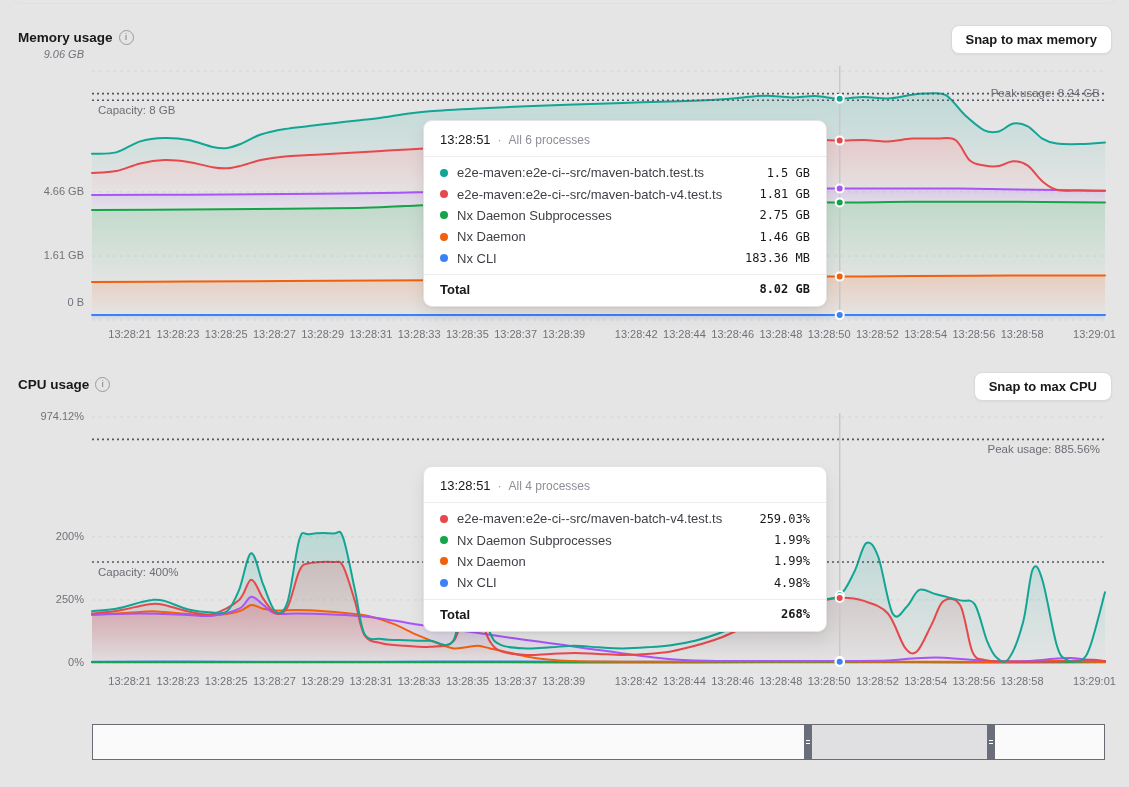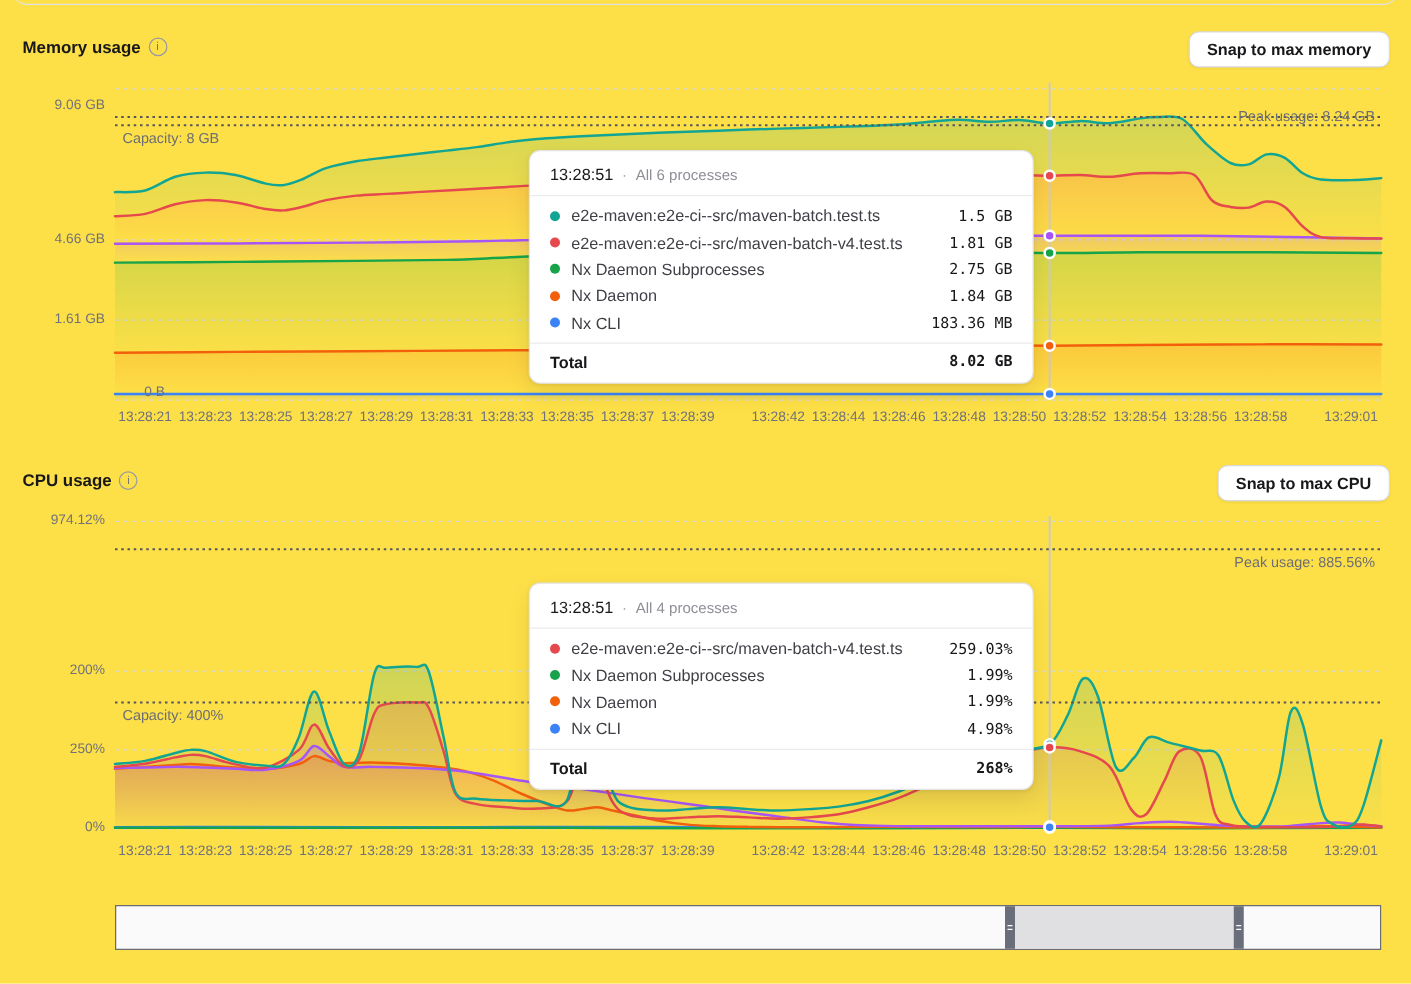--- a/index.html
+++ b/index.html
@@ -1,23 +1,23 @@
 <!DOCTYPE html>
 <html><head>
 <meta charset="utf-8">
 <style>
   html,body{margin:0;padding:0;background:#fff}
-  #app{position:relative;width:1129px;height:787px;background:#fde047;font-family:"Liberation Sans",sans-serif;overflow:hidden}
+  #app{position:relative;width:1129px;height:787px;background:#e5e5e5;font-family:"Liberation Sans",sans-serif;overflow:hidden}
   .top-divider{position:absolute;left:11px;top:-11px;width:1104px;height:14px;border:1px solid #e0e0e4;border-top:none;border-radius:0 0 10px 10px}
   .section-title{position:absolute;left:18px;font-size:13.5px;font-weight:700;color:#18181b;display:flex;align-items:center;gap:6px}
   .info-icon{width:13px;height:13px;border:1px solid #9a9aa3;border-radius:50%;color:#71717a;font-size:9px;font-weight:400;display:inline-flex;align-items:center;justify-content:center;line-height:1;font-style:normal}
   .snap-btn{position:absolute;right:17px;height:29px;padding:0 14px;background:#fff;border:1px solid #d9d9de;border-radius:8px;font-size:13px;font-weight:700;color:#18181b;display:flex;align-items:center;box-shadow:0 1px 2px rgba(0,0,0,.05);cursor:pointer;font-family:"Liberation Sans",sans-serif}
   .chart-svg{position:absolute;left:92px;overflow:visible}
   .y-label{position:absolute;left:0;width:84px;text-align:right;font-size:11px;color:#71717a}
-  .x-label{position:absolute;width:70px;text-align:center;font-size:11px;color:#71717a}
+  .x-label{position:absolute;width:70px;text-align:right;font-size:11px;color:#71717a}
   svg text.anno{font-family:"Liberation Sans",sans-serif;font-size:11.5px;fill:#6d6d76}
   .tooltip{position:absolute;left:423px;width:404px;background:#fff;border:1px solid #e4e4e7;border-radius:9px;box-shadow:0 8px 18px rgba(0,0,0,.08),0 1px 3px rgba(0,0,0,.06);z-index:5;box-sizing:border-box}
   .tt-header{display:flex;align-items:baseline;gap:7px;padding:11px 16px 9px;border-bottom:1px solid #ececef}
   .tt-time{font-size:13px;font-weight:400;color:#18181b}
   .tt-sep{color:#a1a1aa;font-size:12px}
   .tt-sub{font-size:12px;color:#8e8e96}
   .tt-rows{padding:5px 0}
   .tt-row{display:flex;align-items:center;padding:3.2px 16px;font-size:13px;color:#3f3f46}
   .tt-dot{width:8px;height:8px;border-radius:50%;margin-right:9px;flex:none}
   .tt-label{flex:1;white-space:nowrap}
@@ -115,21 +115,21 @@
           <span class="tt-value">1.81 GB</span>
         </div>
         <div class="tt-row">
           <span class="tt-dot" style="background: rgb(22, 163, 74);"></span>
           <span class="tt-label">Nx Daemon Subprocesses</span>
           <span class="tt-value">2.75 GB</span>
         </div>
         <div class="tt-row">
           <span class="tt-dot" style="background: rgb(242, 96, 12);"></span>
           <span class="tt-label">Nx Daemon</span>
-          <span class="tt-value">1.84 GB</span>
+          <span class="tt-value">1.46 GB</span>
         </div>
         <div class="tt-row">
           <span class="tt-dot" style="background: rgb(59, 130, 246);"></span>
           <span class="tt-label">Nx CLI</span>
           <span class="tt-value">183.36 MB</span>
         </div>
       </div>
     <div class="tt-total">
       <span>Total</span>
       <span class="tt-value">8.02 GB</span>
@@ -238,24 +238,24 @@
         <i></i>
         <i></i>
       </div>
     <div class="brush-handle" id="brush-h-right" style="left: 894px;">
         <i></i>
         <i></i>
       </div>
   </div>
 
   <div id="axis-labels">
-      <div class="y-label" style="top: 78px;">9.06 GB</div>
+      <div class="y-label" style="top: 48px; font-style: italic;">9.06 GB</div>
       <div class="y-label" style="top: 184.943px;">4.66 GB</div>
       <div class="y-label" style="top: 248.972px;">1.61 GB</div>
-      <div class="y-label" style="top: 308px; margin-left: 48px;">0 B</div>
+      <div class="y-label" style="top: 296px;">0 B</div>
       <div class="x-label" style="left: 81.119px; top: 328px;">13:28:21</div>
       <div class="x-label" style="left: 129.357px; top: 328px;">13:28:23</div>
       <div class="x-label" style="left: 177.595px; top: 328px;">13:28:25</div>
       <div class="x-label" style="left: 225.833px; top: 328px;">13:28:27</div>
       <div class="x-label" style="left: 274.071px; top: 328px;">13:28:29</div>
       <div class="x-label" style="left: 322.31px; top: 328px;">13:28:31</div>
       <div class="x-label" style="left: 370.548px; top: 328px;">13:28:33</div>
       <div class="x-label" style="left: 418.786px; top: 328px;">13:28:35</div>
       <div class="x-label" style="left: 467.024px; top: 328px;">13:28:37</div>
       <div class="x-label" style="left: 515.262px; top: 328px;">13:28:39</div>

